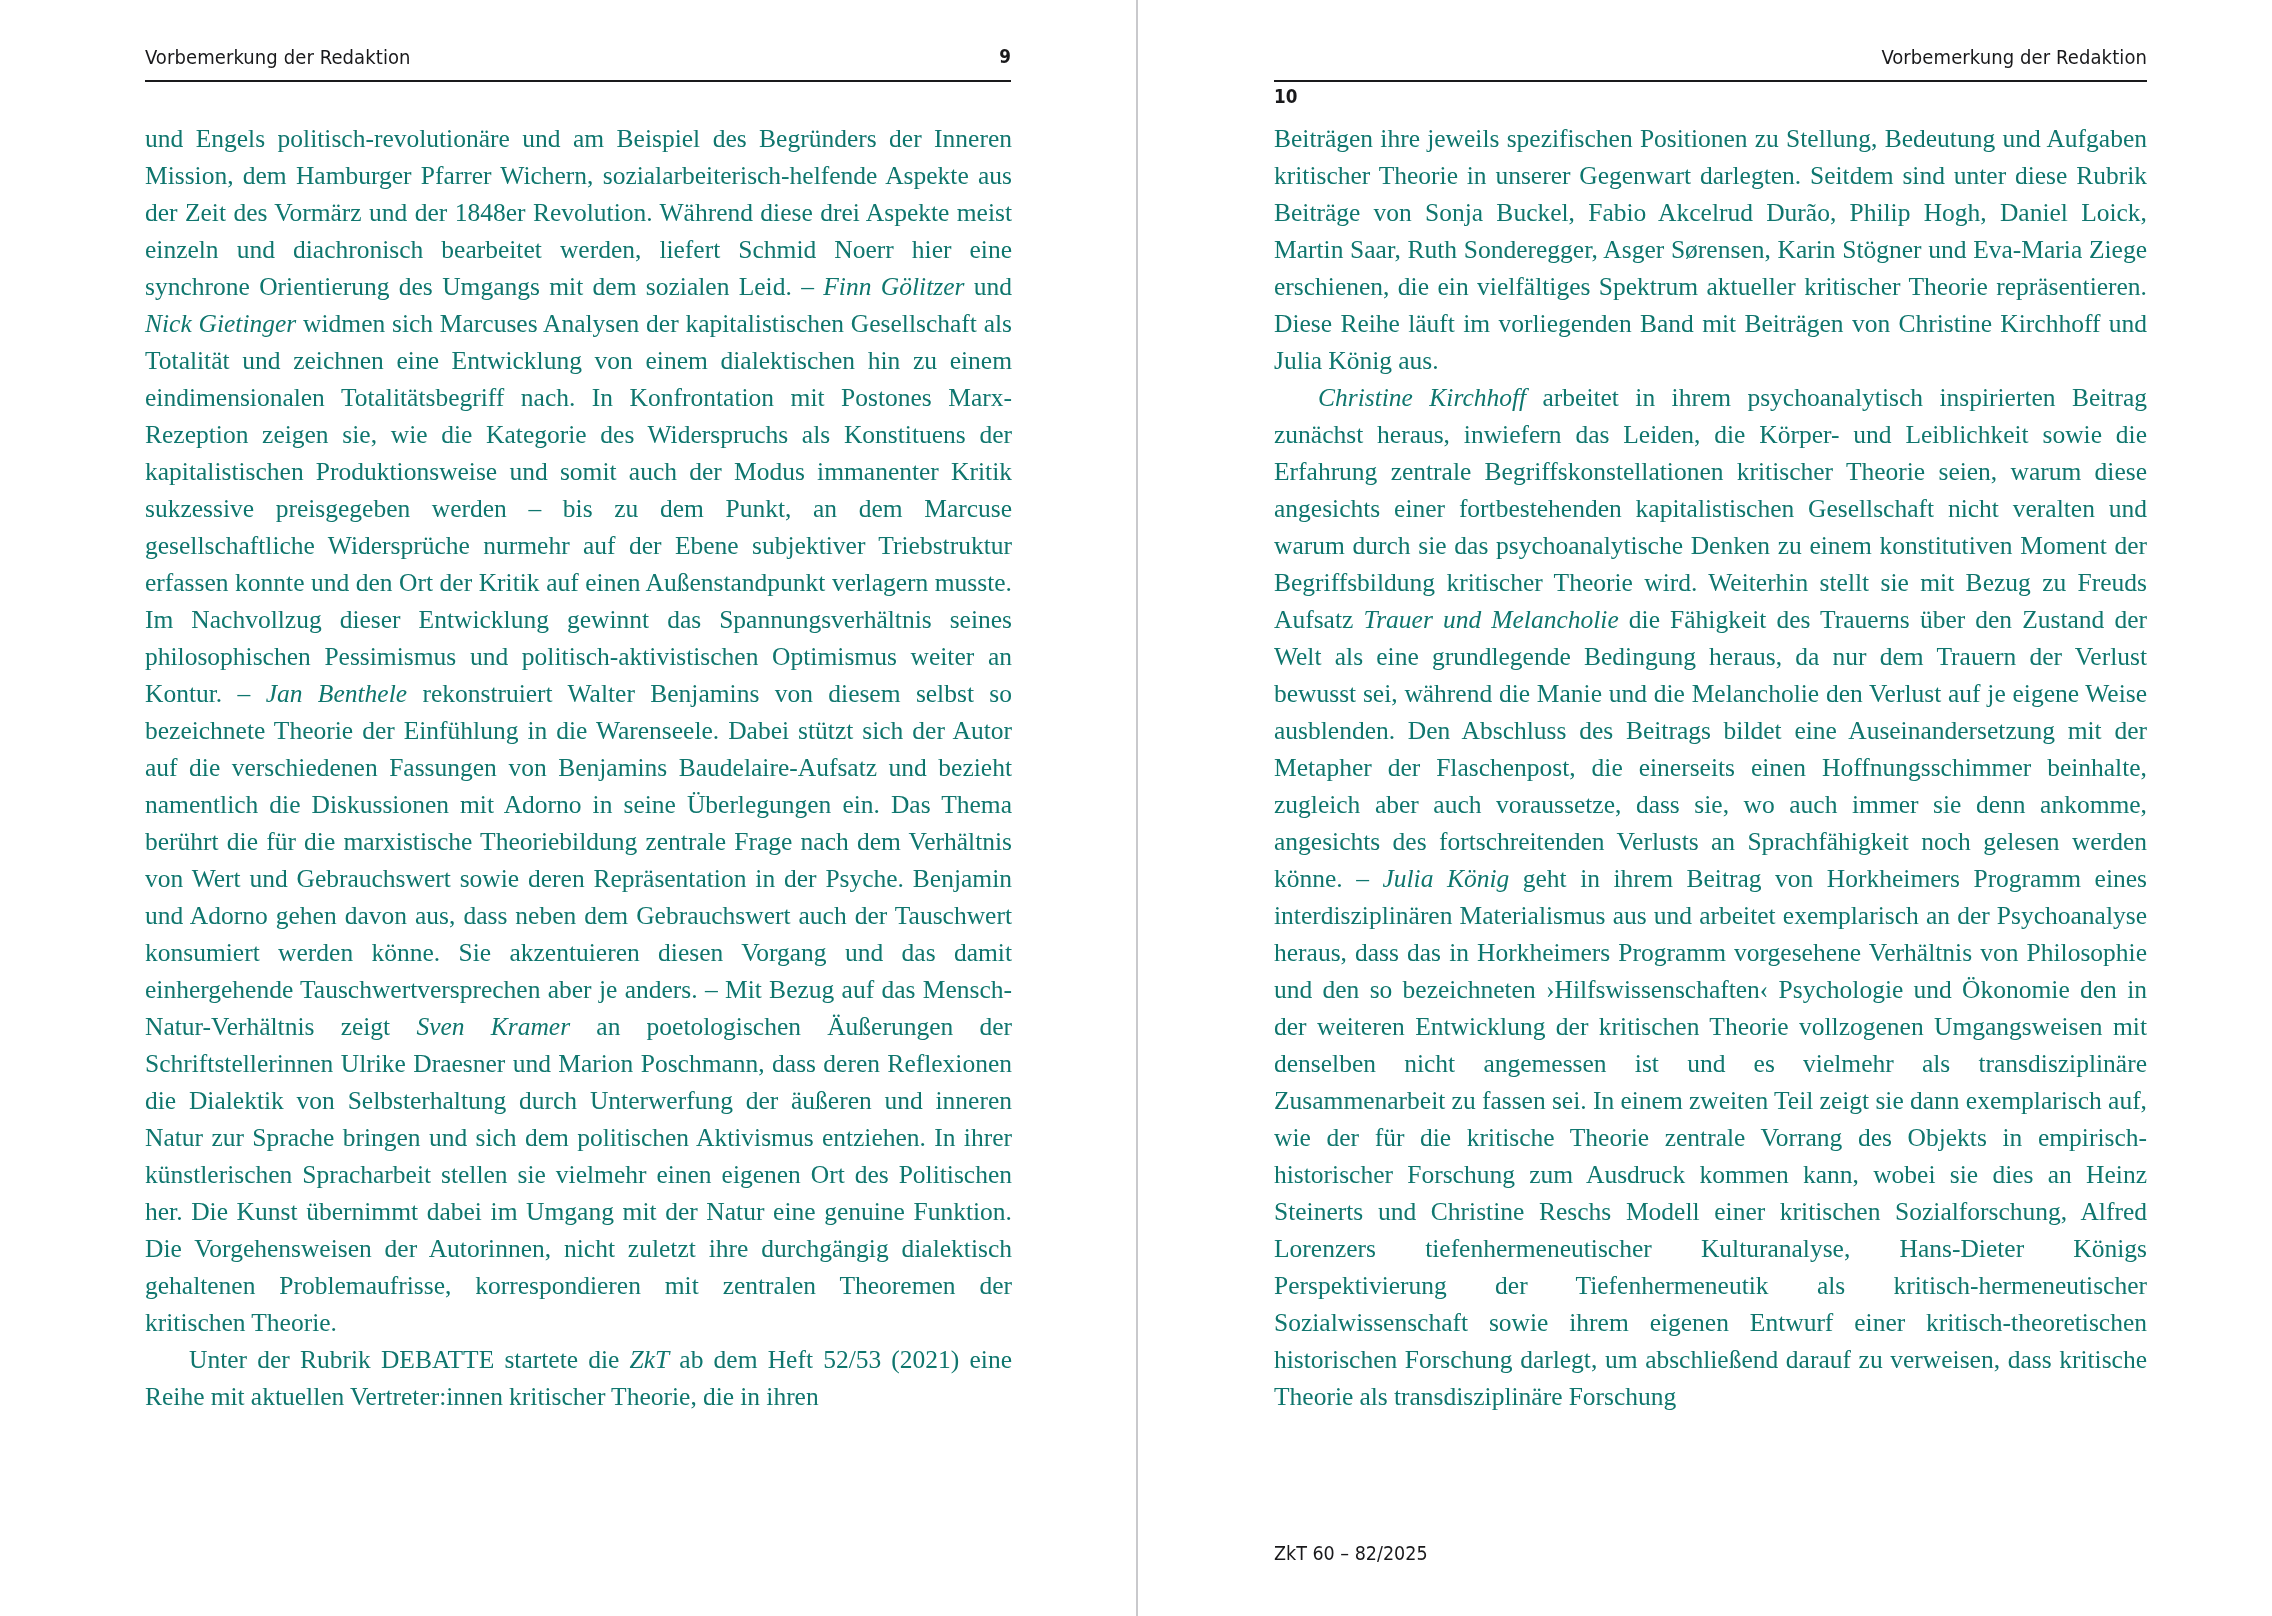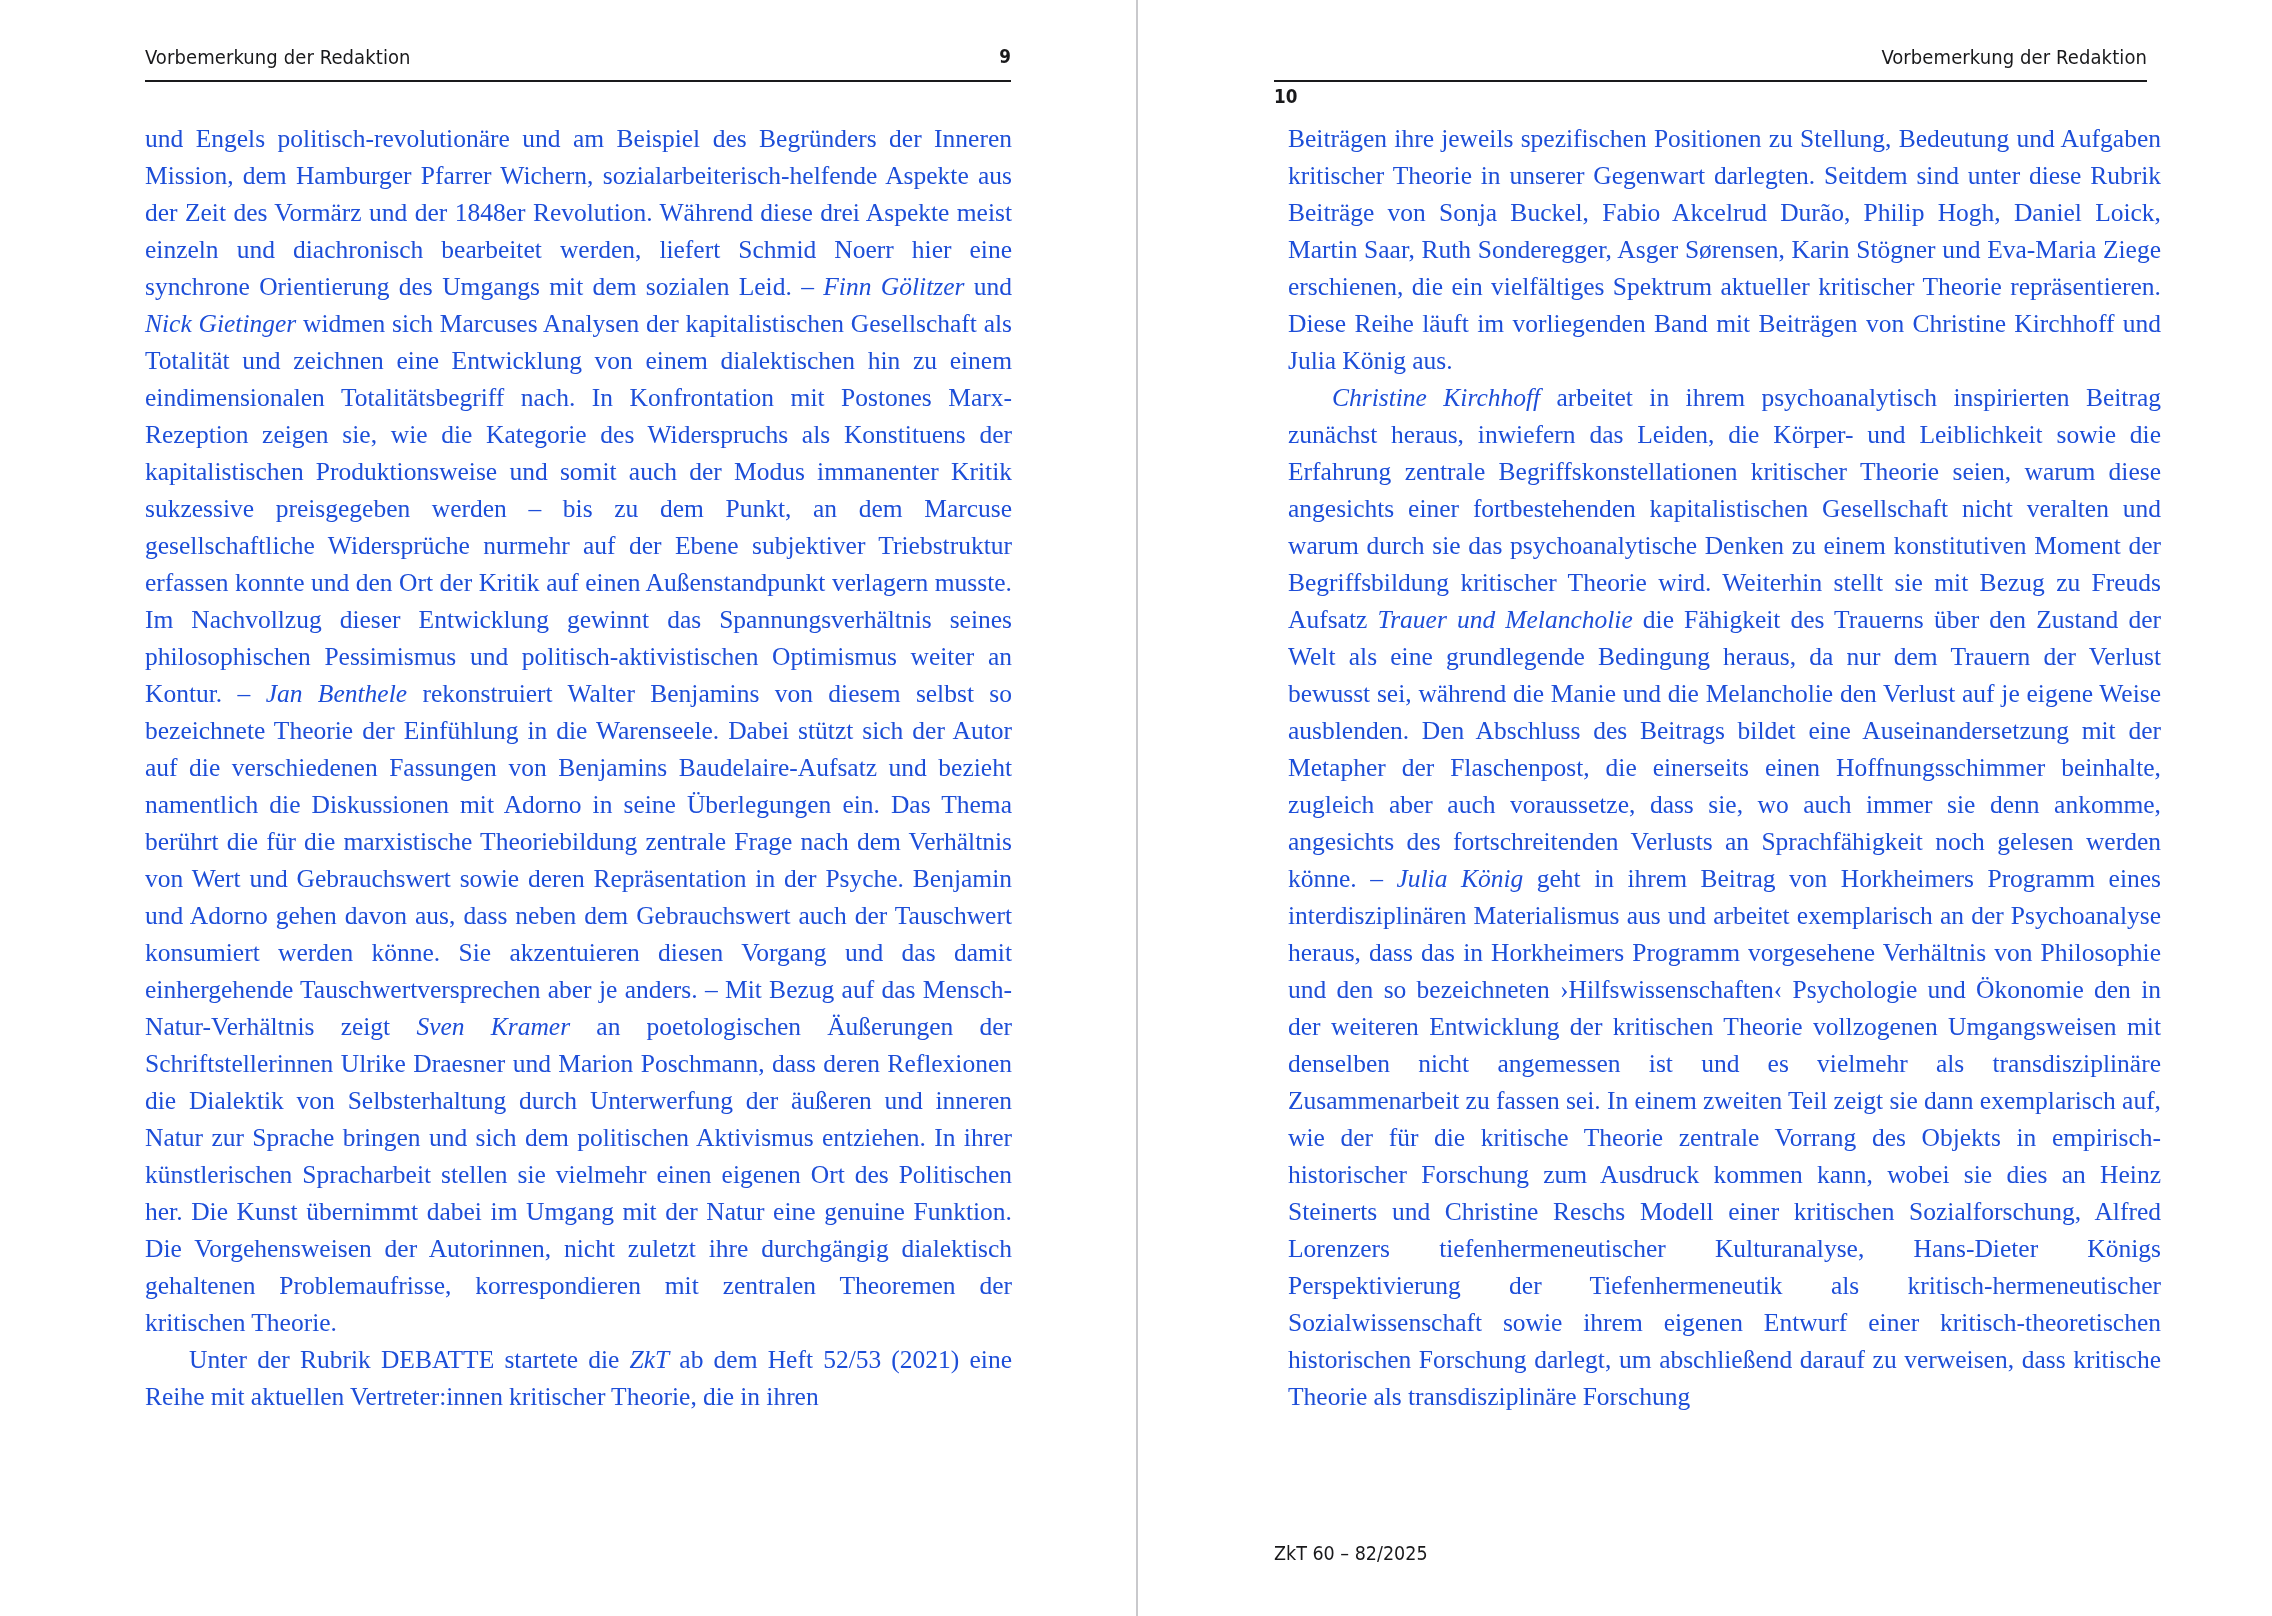--- a/index.html
+++ b/index.html
@@ -62,29 +62,29 @@
   }
   .page-left  .head-rule { left: 145px; right: 125px; }
   .page-right .head-rule { left: 138px; right: 125px; }
 
   
   .textcol {
     position: absolute;
     top: 120px;
     font-size: 25.5px;
     line-height: 37px;
-    color: #1d4ed8;
+    color: #0f766e;
     text-align: justify;
     text-justify: inter-word;
     -webkit-hyphens: none;
     hyphens: none;
     word-spacing: -0.2px;
   }
   .page-left  .textcol { left: 145px; width: 867px; }
-  .page-right .textcol { left: 152px; width: 873px; }
+  .page-right .textcol { left: 138px; width: 873px; }
 
   .textcol p {
     margin: 0;
     text-indent: 0;
   }
   .textcol p.indented {
     text-indent: 44px;
     font-family: Liberation Serif, serif;
   }
   .textcol em {

